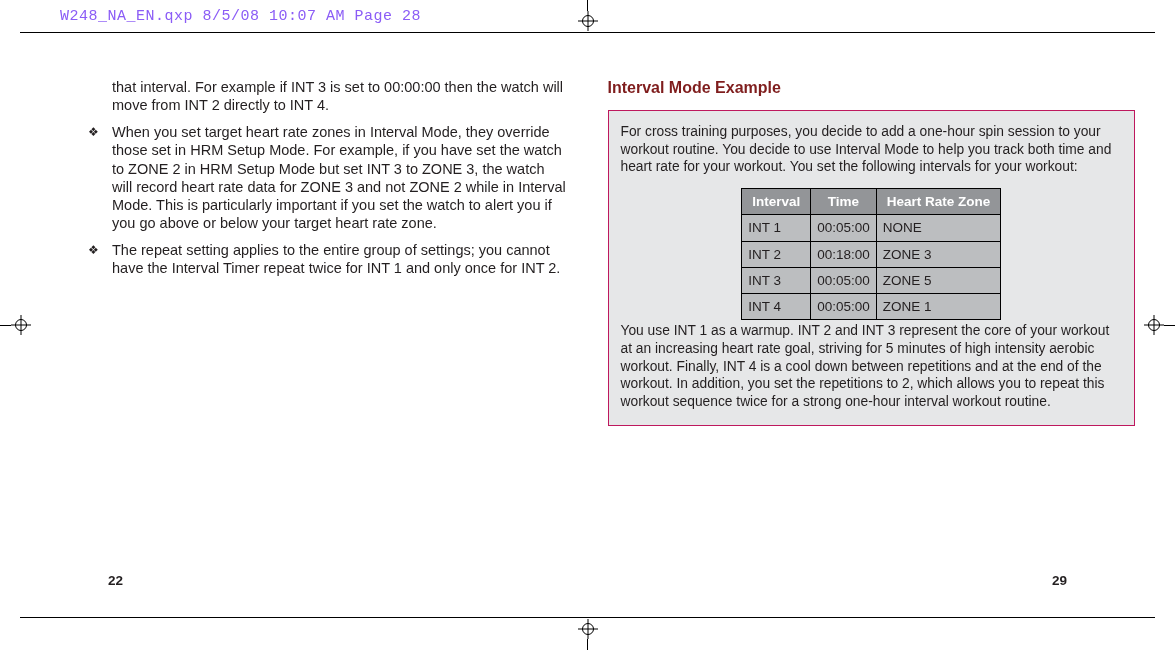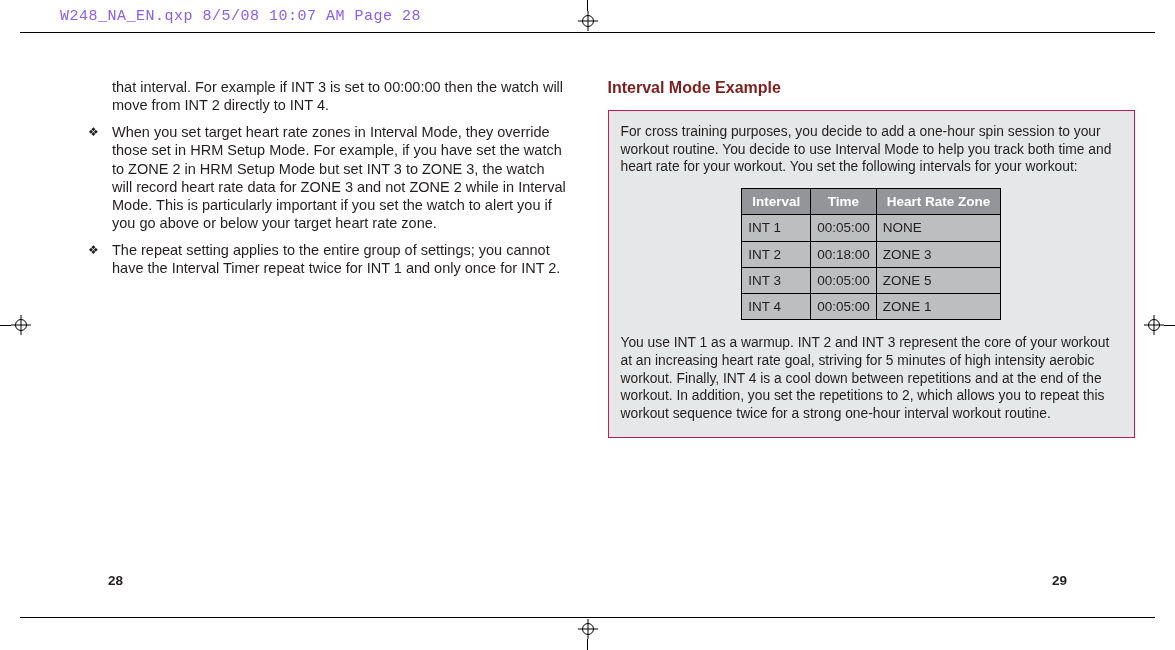--- a/index.html
+++ b/index.html
@@ -104,21 +104,21 @@
       border: 1px solid #be185d;
       background: #e6e7e8;
       padding: 12px 12px 14px 12px;
       font-size: 13.8px;
       line-height: 1.28;
     }
     .example-box p { margin-bottom: 12px; }
     .example-box p:last-child { margin-bottom: 0; }
     table.intervals {
       border-collapse: collapse;
-      margin: 0 auto 14px auto;
+      margin: 0 auto 2px auto;
     }
     table.intervals th {
       background: #939598;
       color: #fff;
       font-weight: 700;
       font-size: 13.5px;
       border: 1px solid #000;
       padding: 4px 10px;
       text-align: center;
     }
@@ -224,14 +224,14 @@
             <td>00:05:00</td>
             <td>ZONE 1</td>
           </tr>
         </tbody>
       </table>
       <p>You use INT 1 as a warmup. INT 2 and INT 3 represent the core of your workout at an increasing heart rate goal, striving for 5 minutes of high intensity aerobic workout. Finally, INT 4 is a cool down between repetitions and at the end of the workout. In addition, you set the repetitions to 2, which allows you to repeat this workout sequence twice for a strong one-hour interval workout routine.</p>
     </div>
   </div>
 </div>
 
-<div class="page-num left">28</div>
+<div class="page-num left">22</div>
 <div class="page-num right">29</div>
 
 </body></html>

